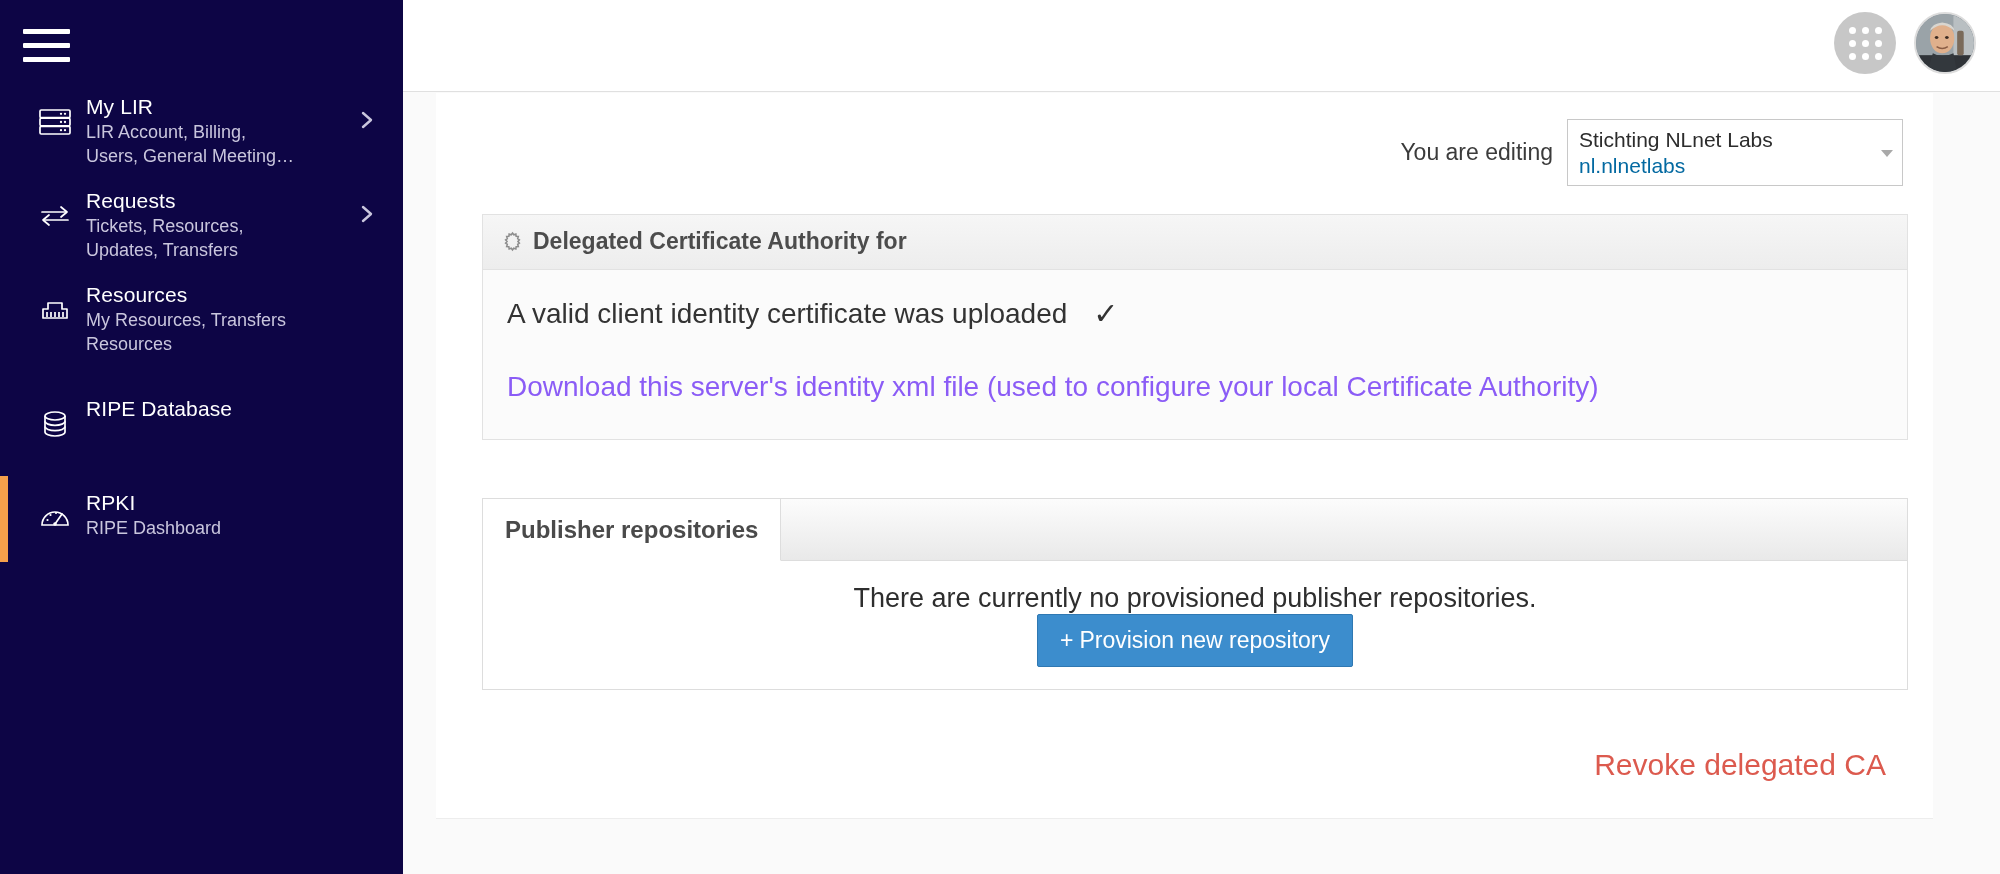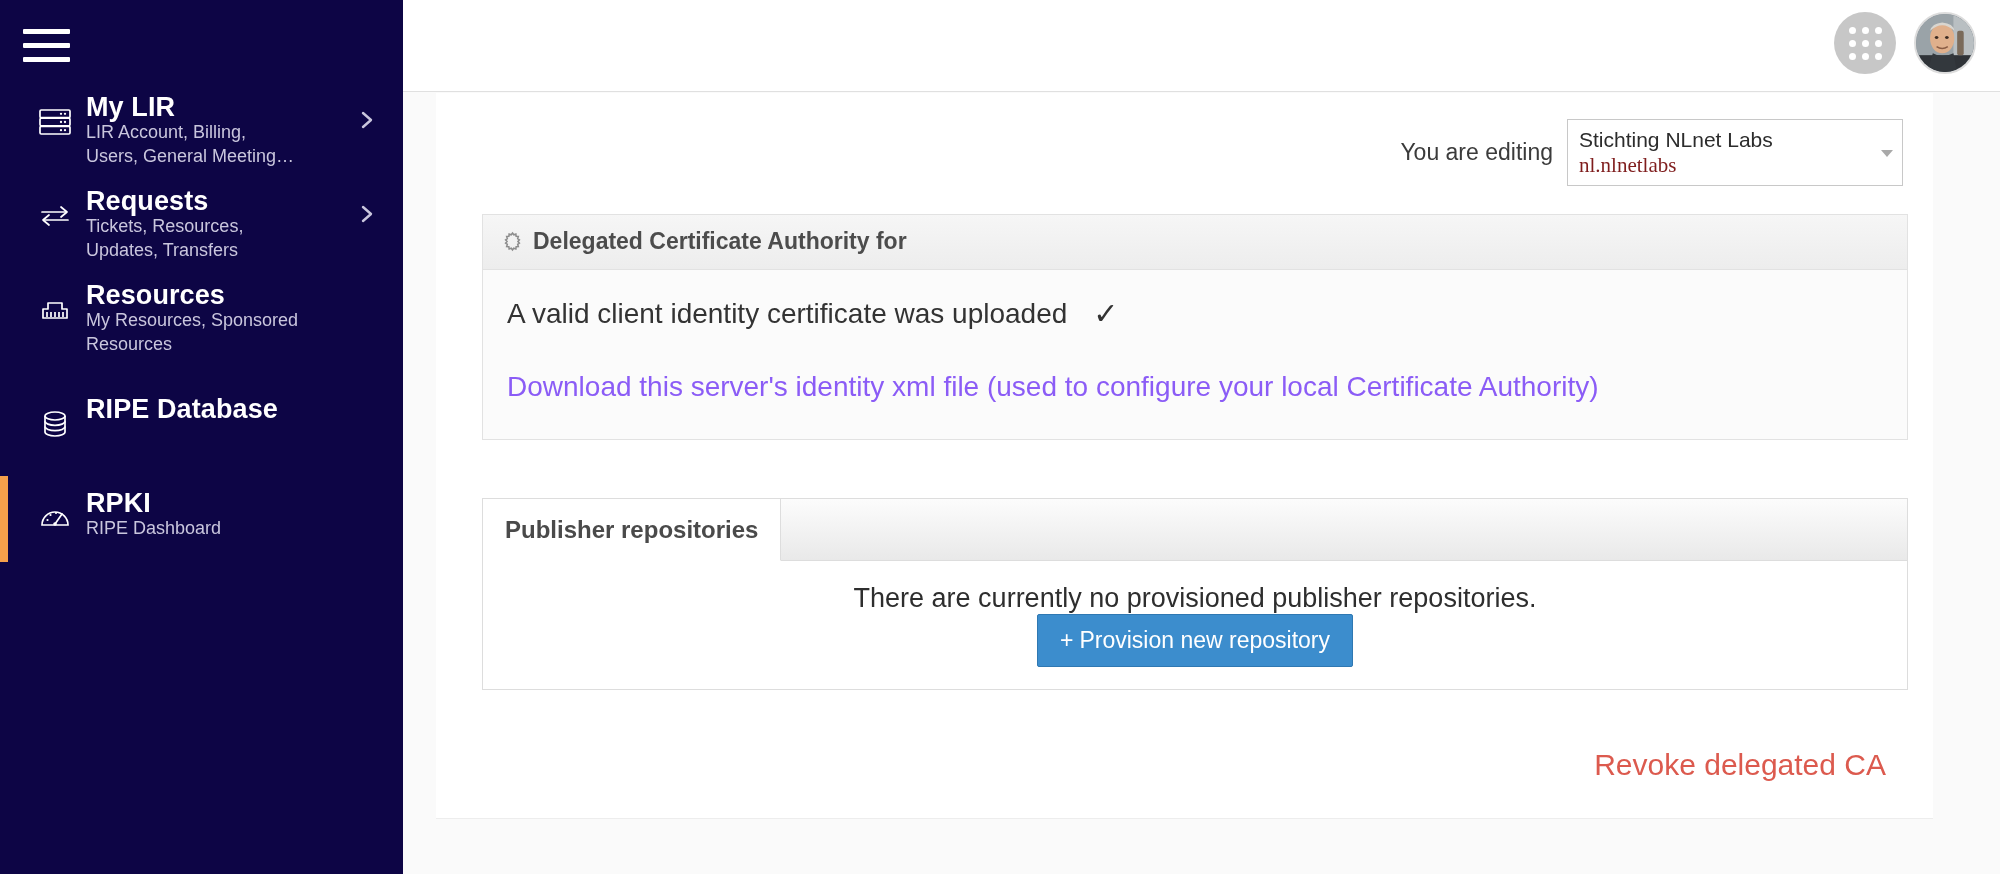--- a/index.html
+++ b/index.html
@@ -81,22 +81,22 @@
     padding-top: 8px;
   }
   .nav-icon svg { display: block; }
 
   .nav-text {
     flex: 1;
     padding-right: 40px;
   }
   .nav-title {
     color: #ffffff;
-    font-size: 27px;
-    font-weight: bold;
+    font-size: 21px;
+    font-weight: normal;
     line-height: 26px;
     letter-spacing: 0.1px;
   }
   .nav-sub {
     color: #c9c6dd;
     font-size: 18px;
     line-height: 24px;
     font-weight: 400;
   }
 
@@ -220,21 +220,21 @@
     position: relative;
     width: 336px;
     min-height: 62px;
     border: 1px solid #c8c8c8;
     background: #ffffff;
     padding: 7px 26px 7px 11px;
     cursor: pointer;
     line-height: 1.22;
   }
   .lir-name { font-size: 21px; color: #2c2c2c; }
-  .lir-sub  { font-size: 21px; color: #7f1d1d; font-family: Liberation Serif, serif; }
+  .lir-sub  { font-size: 21px; color: #0369a1; }
   .lir-caret {
     position: absolute;
     right: 9px;
     top: 50%;
     margin-top: -3px;
     width: 0; height: 0;
     border-left: 6px solid transparent;
     border-right: 6px solid transparent;
     border-top: 7px solid #a9a9a9;
   }
@@ -429,21 +429,21 @@
             <path d="M8 28 L8 19 L13 19 L13 13 L27 13 L27 19 L32 19 L32 28 Z"></path>
             <line x1="12" y1="22" x2="12" y2="27"></line>
             <line x1="16" y1="22" x2="16" y2="27"></line>
             <line x1="20" y1="22" x2="20" y2="27"></line>
             <line x1="24" y1="22" x2="24" y2="27"></line>
             <line x1="28" y1="22" x2="28" y2="27"></line>
           </svg>
         </div>
         <div class="nav-text">
           <div class="nav-title">Resources</div>
-          <div class="nav-sub">My Resources, Sponsored</div>
+          <div class="nav-sub">My Resources, Transfers</div>
           <div class="nav-sub">Resources</div>
         </div>
       </div>
 
       <div class="nav-spacer-md"></div>
 
       <div class="nav-item">
         <div class="nav-icon">
           <svg width="40" height="40" viewBox="0 0 40 40" fill="none" stroke="#ffffff" stroke-width="1.7">
             <ellipse cx="20" cy="12" rx="10" ry="4"></ellipse>

